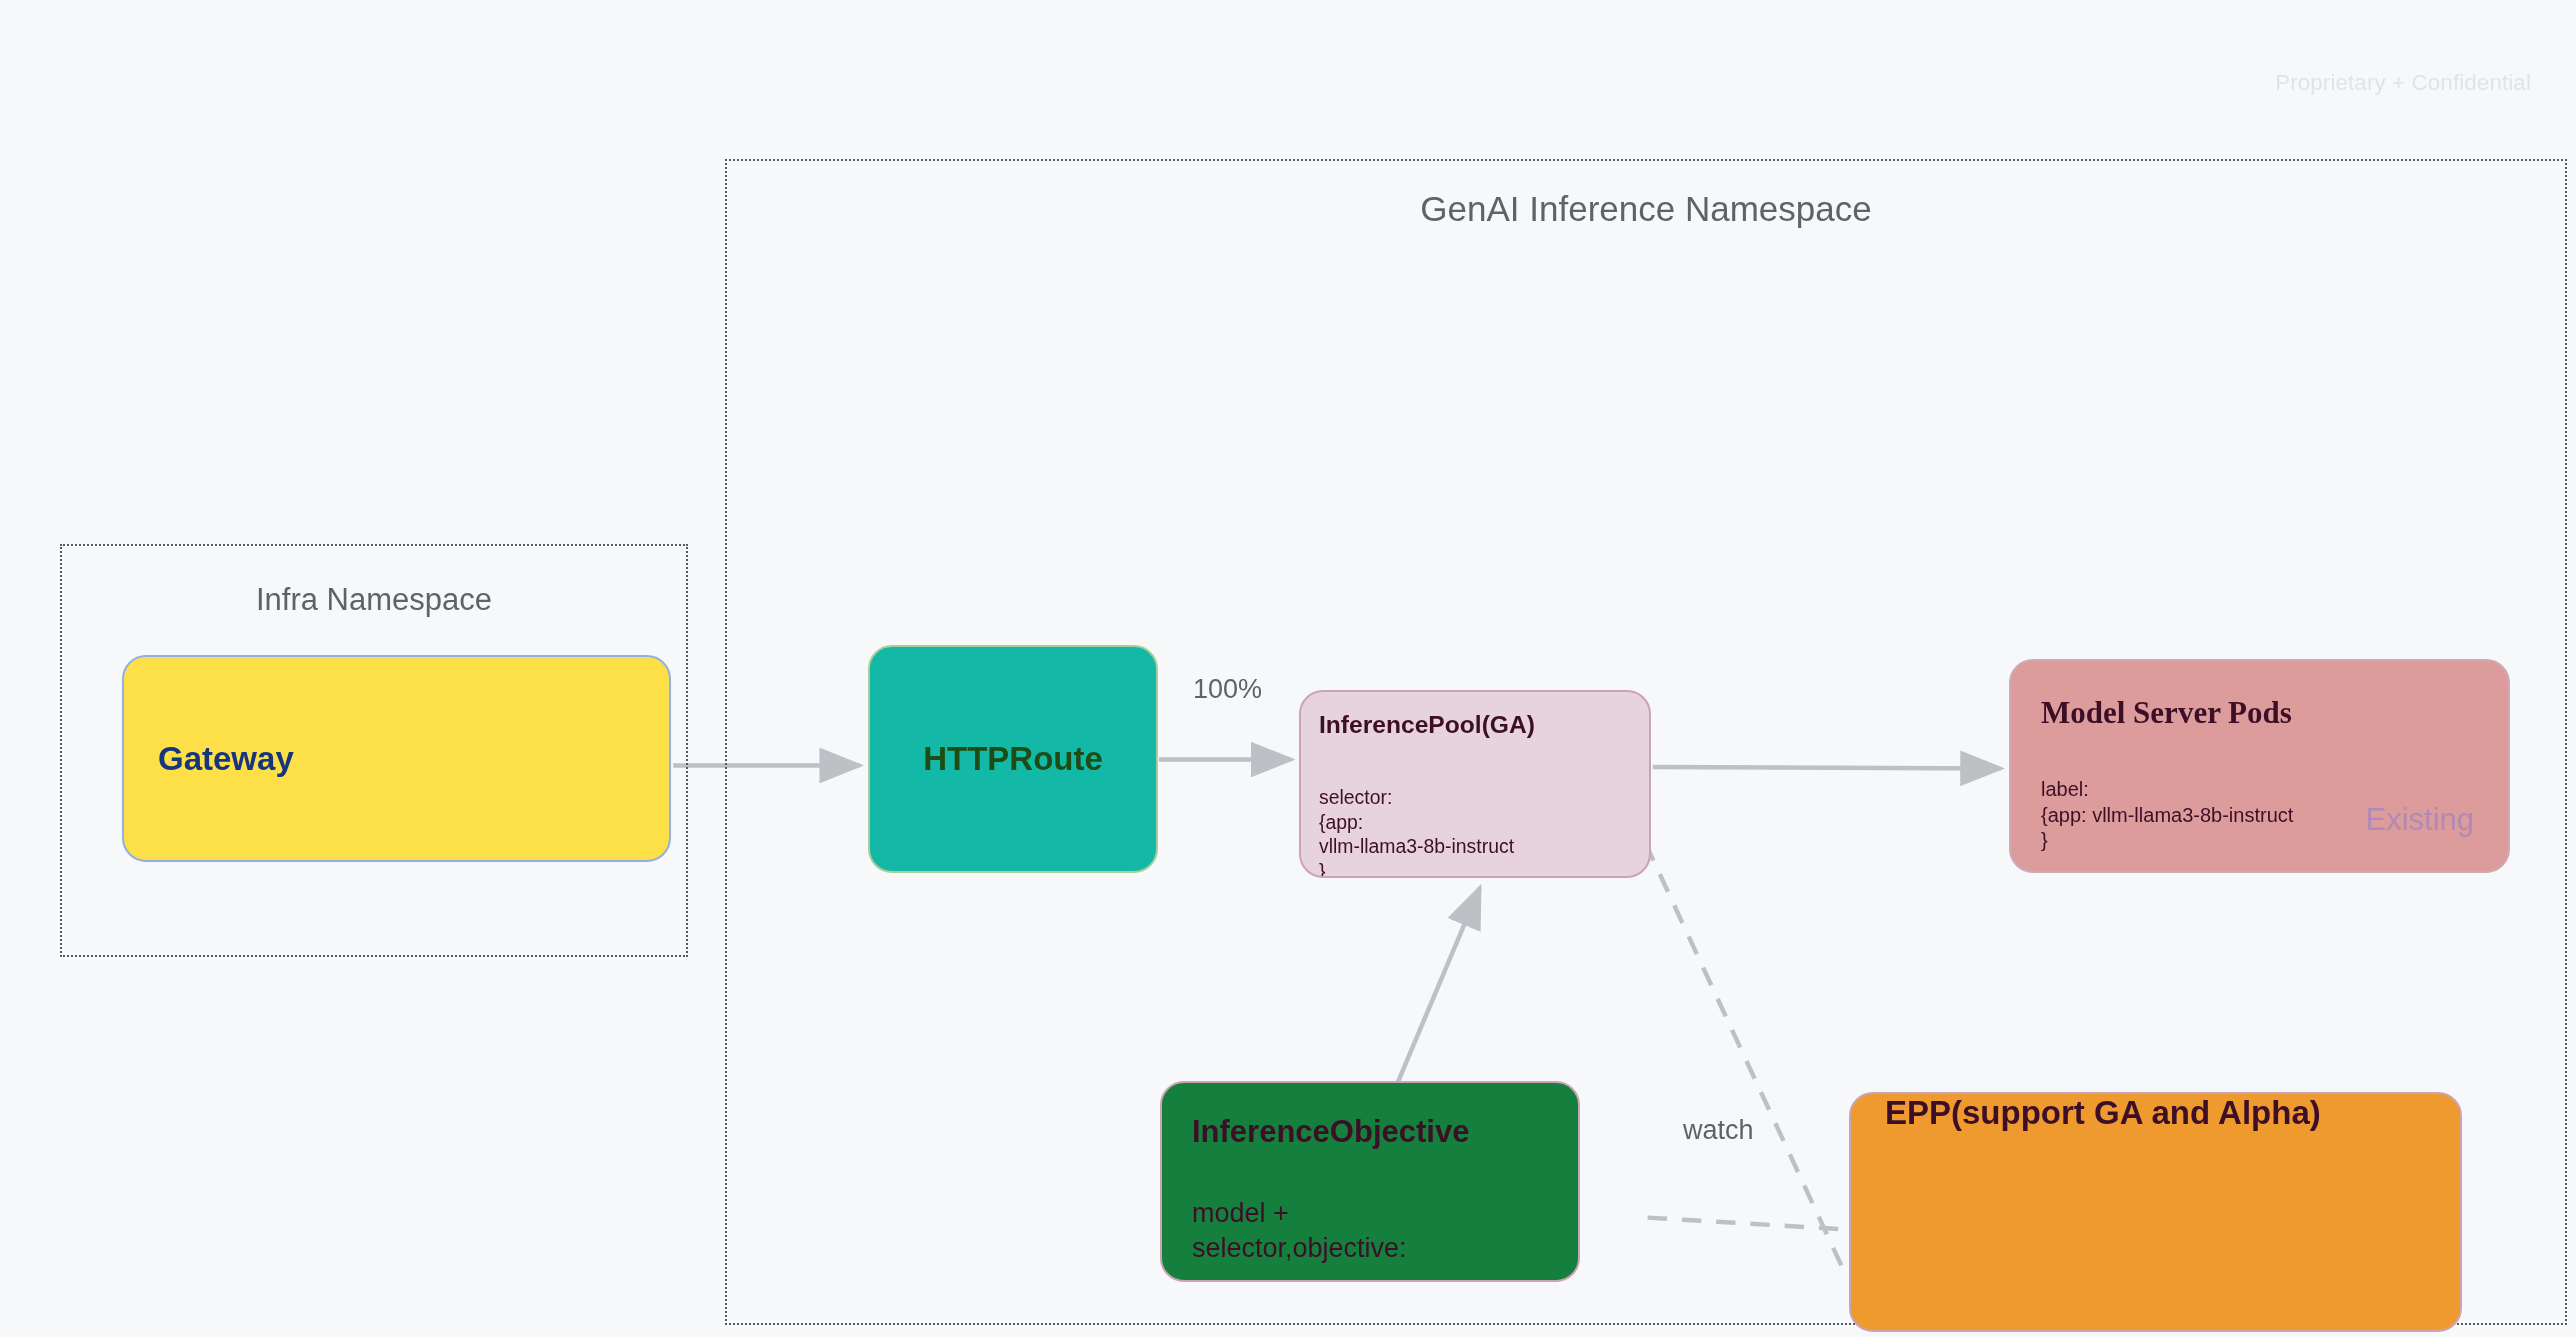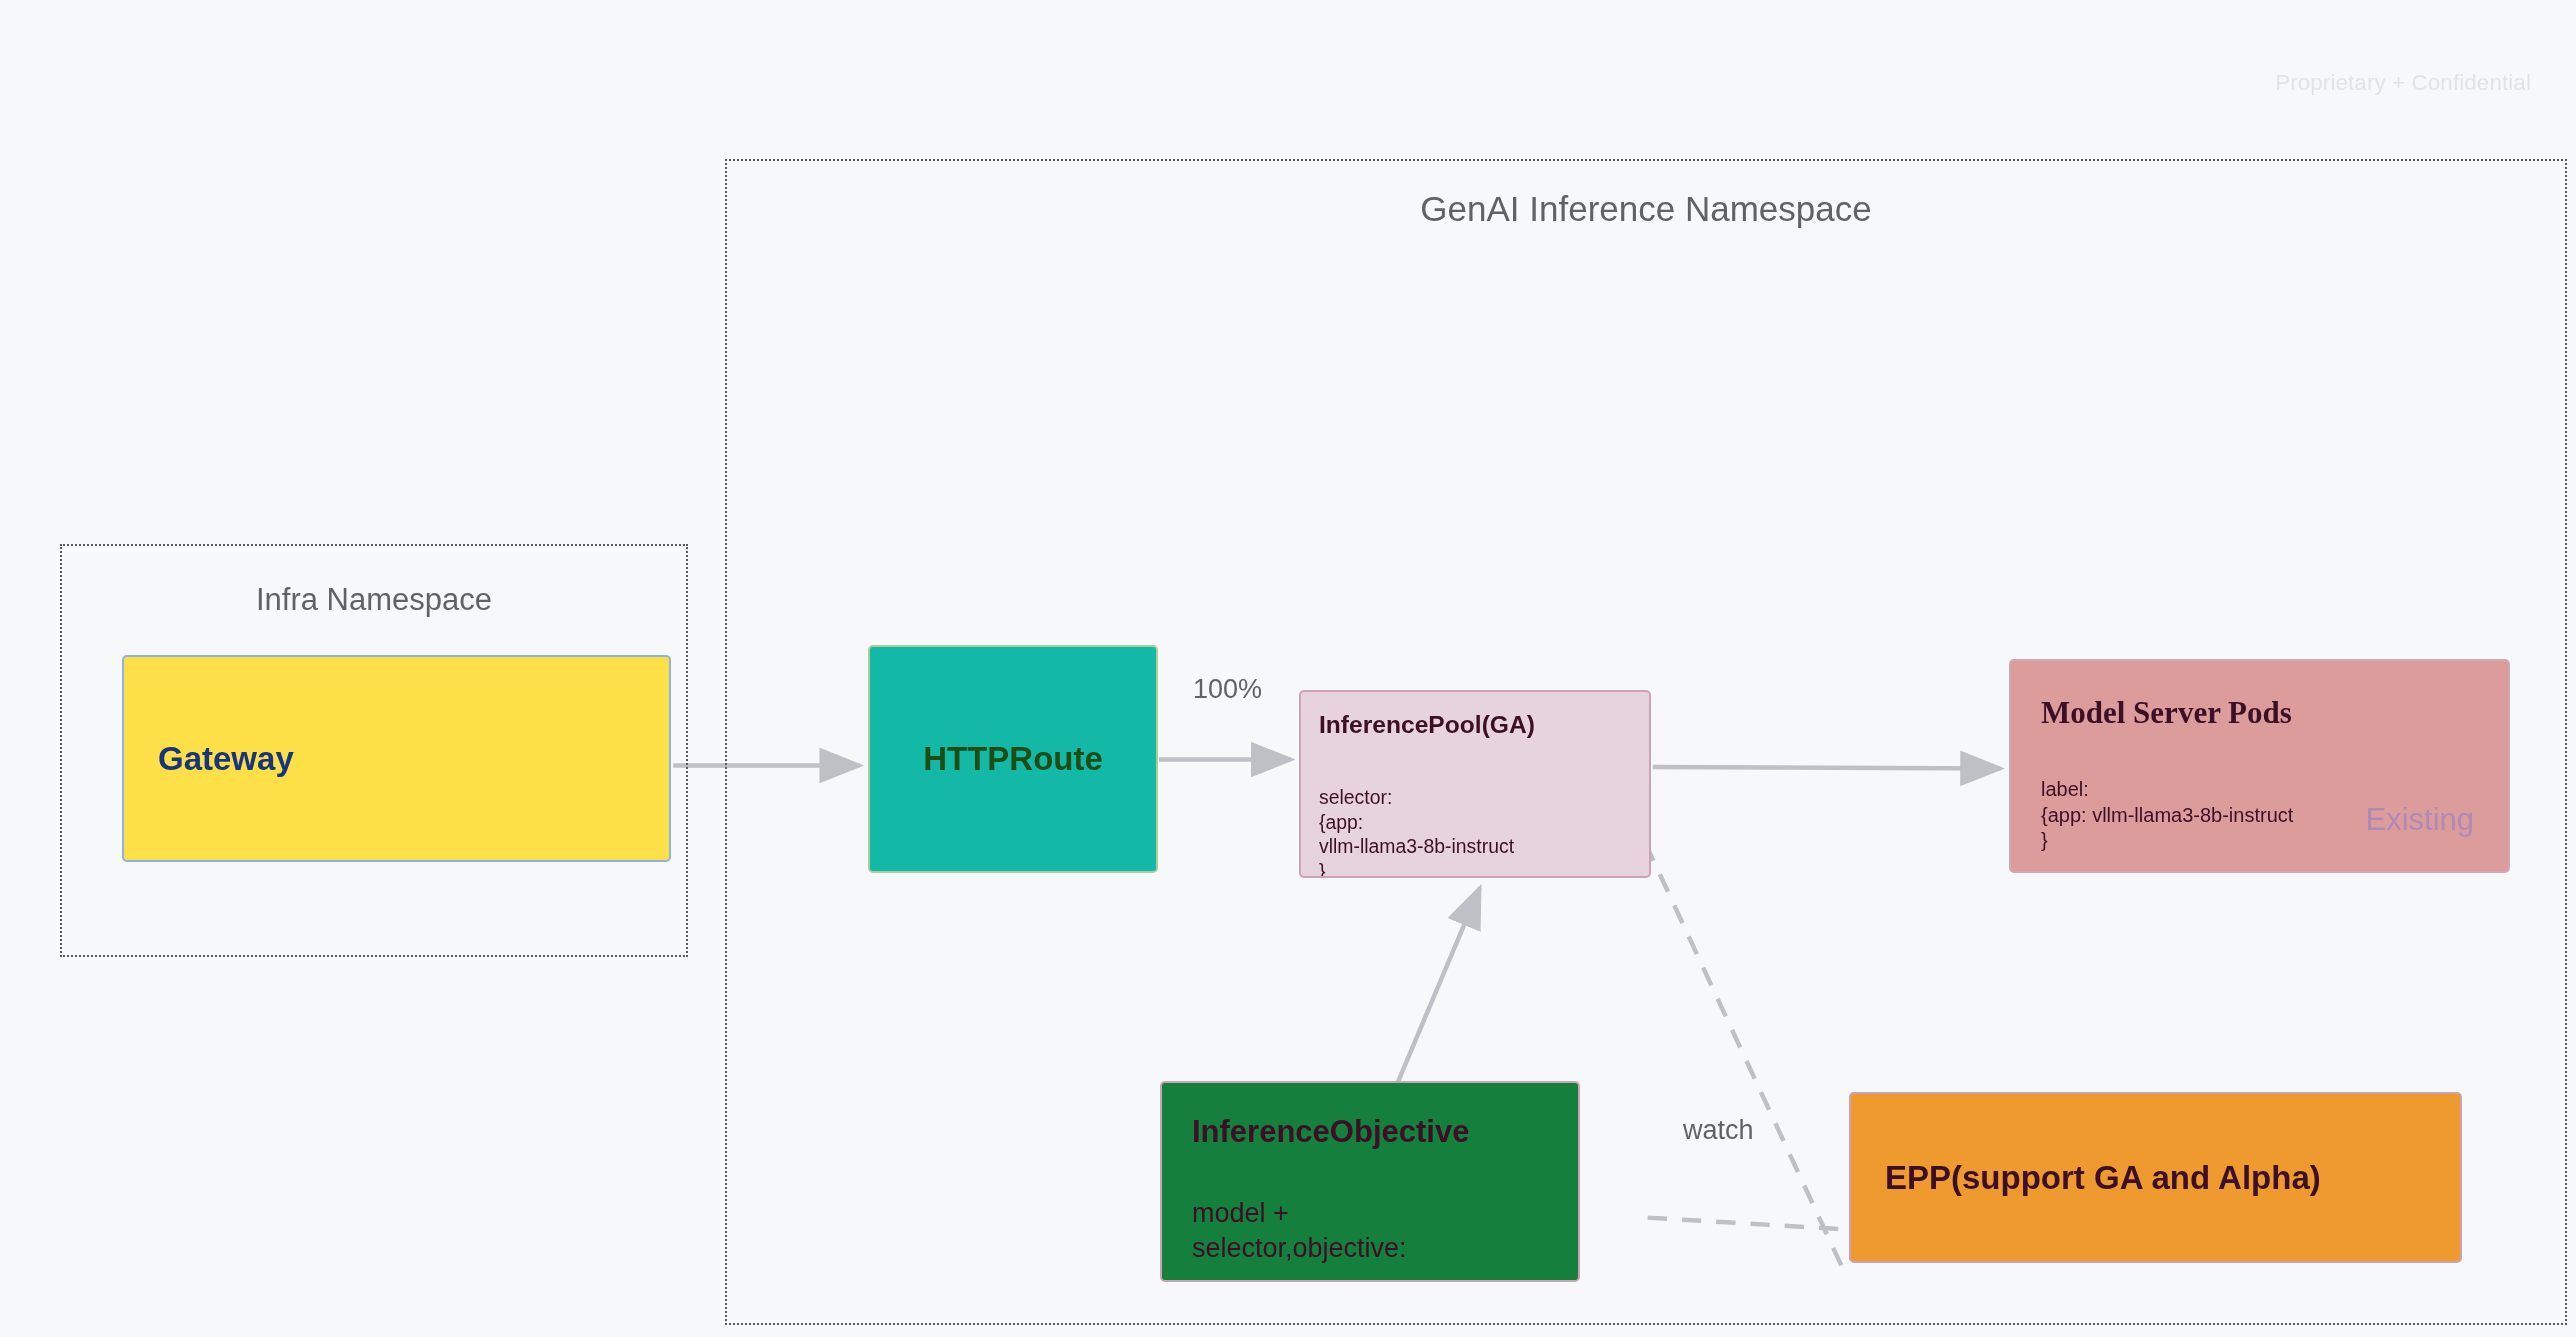--- a/index.html
+++ b/index.html
@@ -83,21 +83,21 @@
   }
 
   #ns-genai .ns-title {
     top: 28px;
     font-size: 35px;
   }
 
   
   .node {
     position: absolute;
-    border-radius: 5px;
+    border-radius: 24px;
     z-index: 4;
     overflow: hidden;
   }
 
   .node-title {
     font-weight: bold;
     white-space: nowrap;
   }
 
   .node-sub {
@@ -209,25 +209,25 @@
   #node-inferenceobjective .node-sub {
     font-size: 27px;
     color: #3d0f26;
   }
 
   
   #node-epp {
     left: 1849px;
     top: 1092px;
     width: 613px;
-    height: 171px;
+    height: 240px;
     background: #ee9a2f;
     border: 2.2px solid #caa3b4;
     display: flex;
-    align-items: center;
+    align-items: flex-start;
     padding-left: 34px;
   }
   #node-epp .node-title {
     font-size: 33px;
     color: #3d0f26;
   }
 
   
   .edge-label {
     position: absolute;

